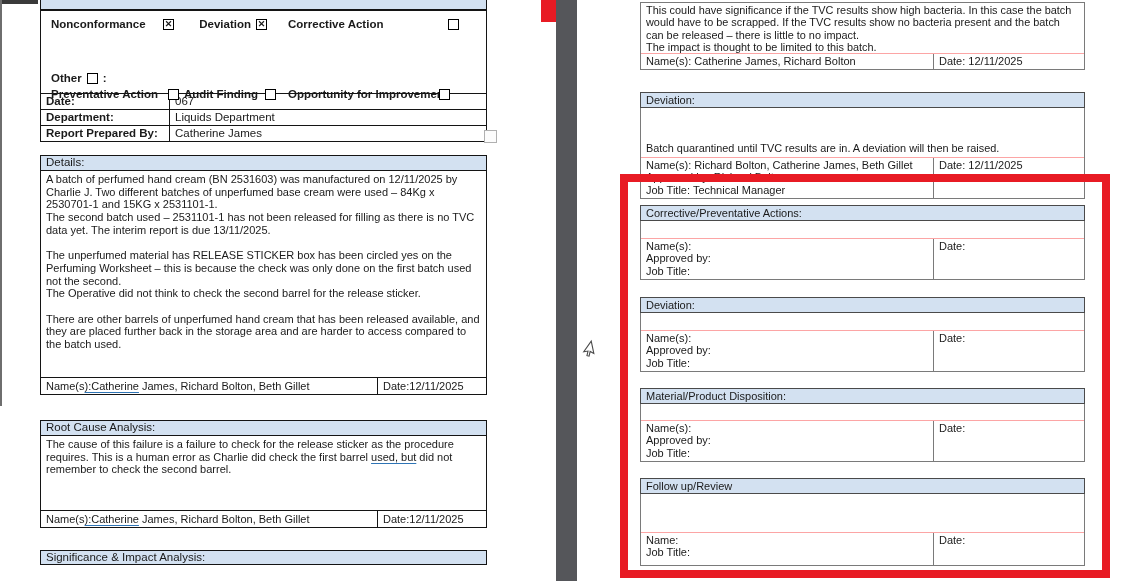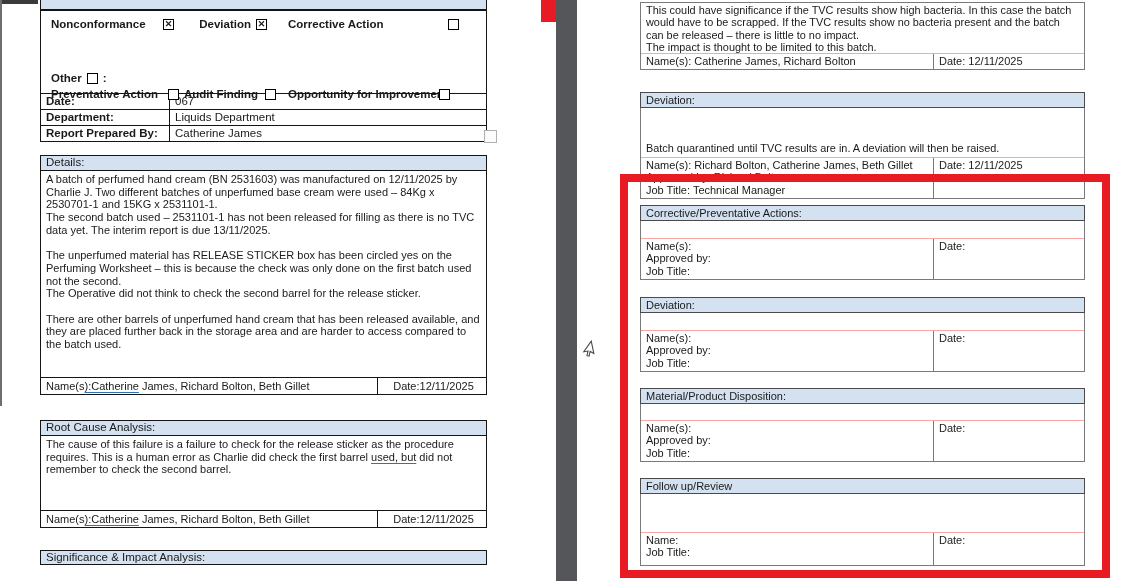--- a/index.html
+++ b/index.html
@@ -35,21 +35,21 @@
   .lbl { font-weight:bold; }
   .c1 { width:128px; }
   .c2 { width:142px; border-left:1.5px solid #141414; }
   .c3 { width:103px; border-left:1.5px solid #141414; }
   .c4 { flex:1; border-left:1.5px solid #141414; }
   .c2w { flex:1; border-left:1.5px solid #141414; }
 
   .body-text { font-size:11px; line-height:12.7px; padding:2px 5px; white-space:pre-wrap; }
   .name-row { display:flex; border-top:1.5px solid #141414; font-size:11px;gap:44px; }
   .name-row .n { width:292px; padding:2px 2px 2px 5px; }
-  .name-row .d { flex:1; border-left:1.5px solid #141414; padding:2px 2px 2px 5px;text-align:center; }
+  .name-row .d { flex:1; border-left:1.5px solid #141414; padding:2px 2px 2px 5px; }
   .gu { text-decoration:underline; text-decoration-color:#2e74b5; text-underline-offset:2px; }
 
   
   .rtbl { position:absolute; left:640px; width:445px; border:1px solid #7a7a7a; background:#fff; }
   .rtbl .hdr { background:#d3e1f1; border:1px solid #4a4a4a; margin:-1px -1px 0 -1px; font-size:11px; line-height:12px; padding:1px 0 1px 5px; }
   .rtbl .bd { font-size:10.9px; line-height:12.3px; padding:1px 5px; white-space:pre-wrap; }
   .rtbl .nrow { display:flex; border-top:1px solid #fca5a5; font-size:11px; line-height:12.3px; }
   .rtbl .nrow .n { width:292px; padding:1px 2px 2px 5px; white-space:pre-line; }
   .rtbl .nrow .d { flex:1; border-left:1px solid #7a7a7a; padding:1px 2px 2px 5px; }
 

